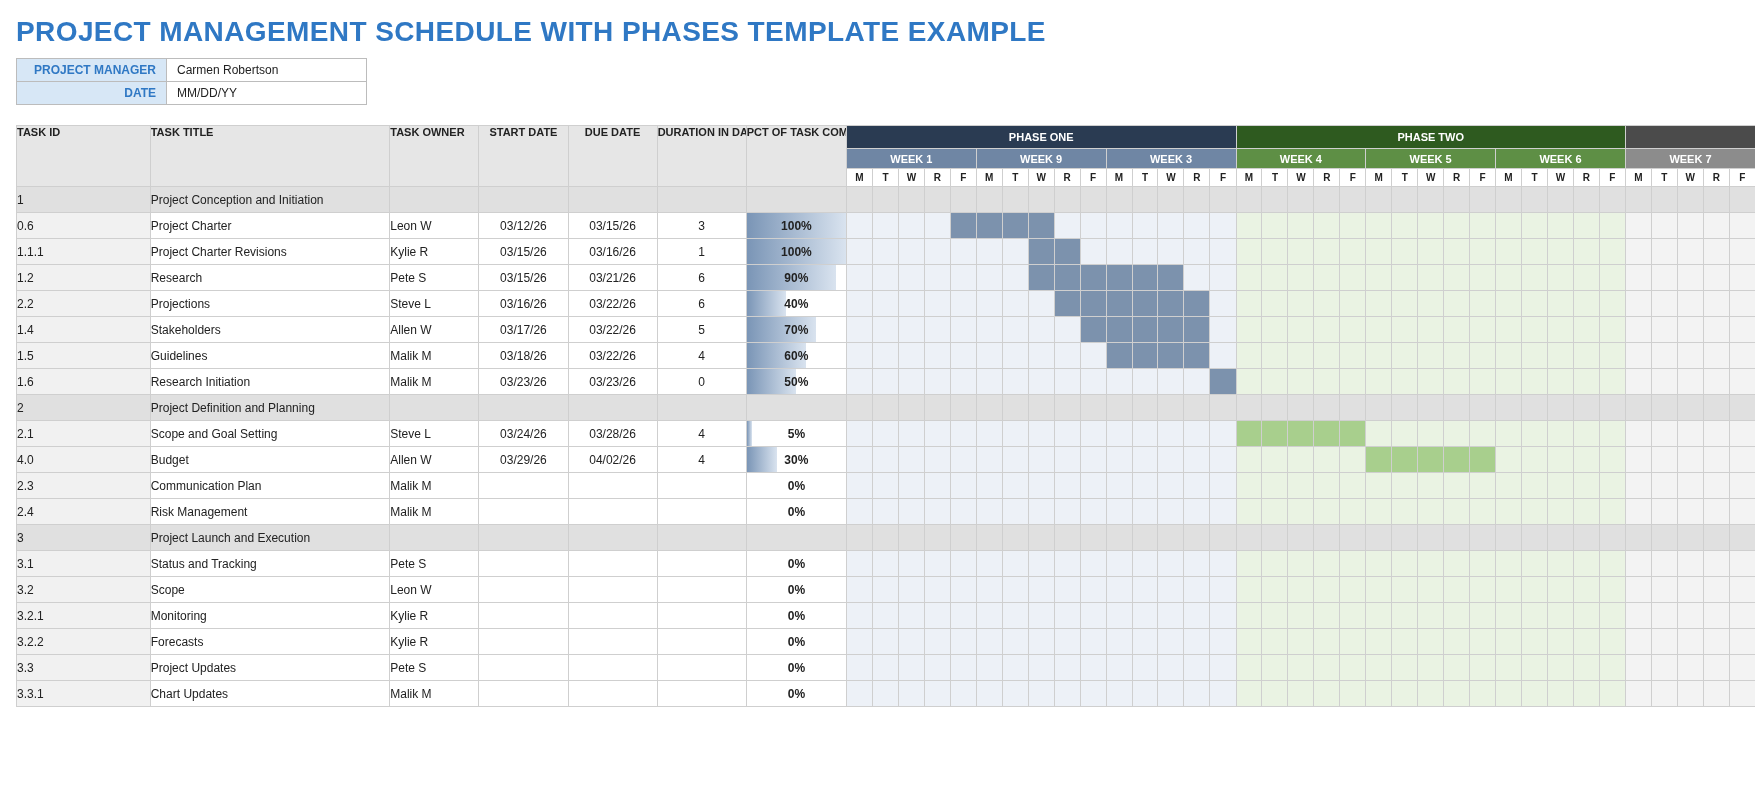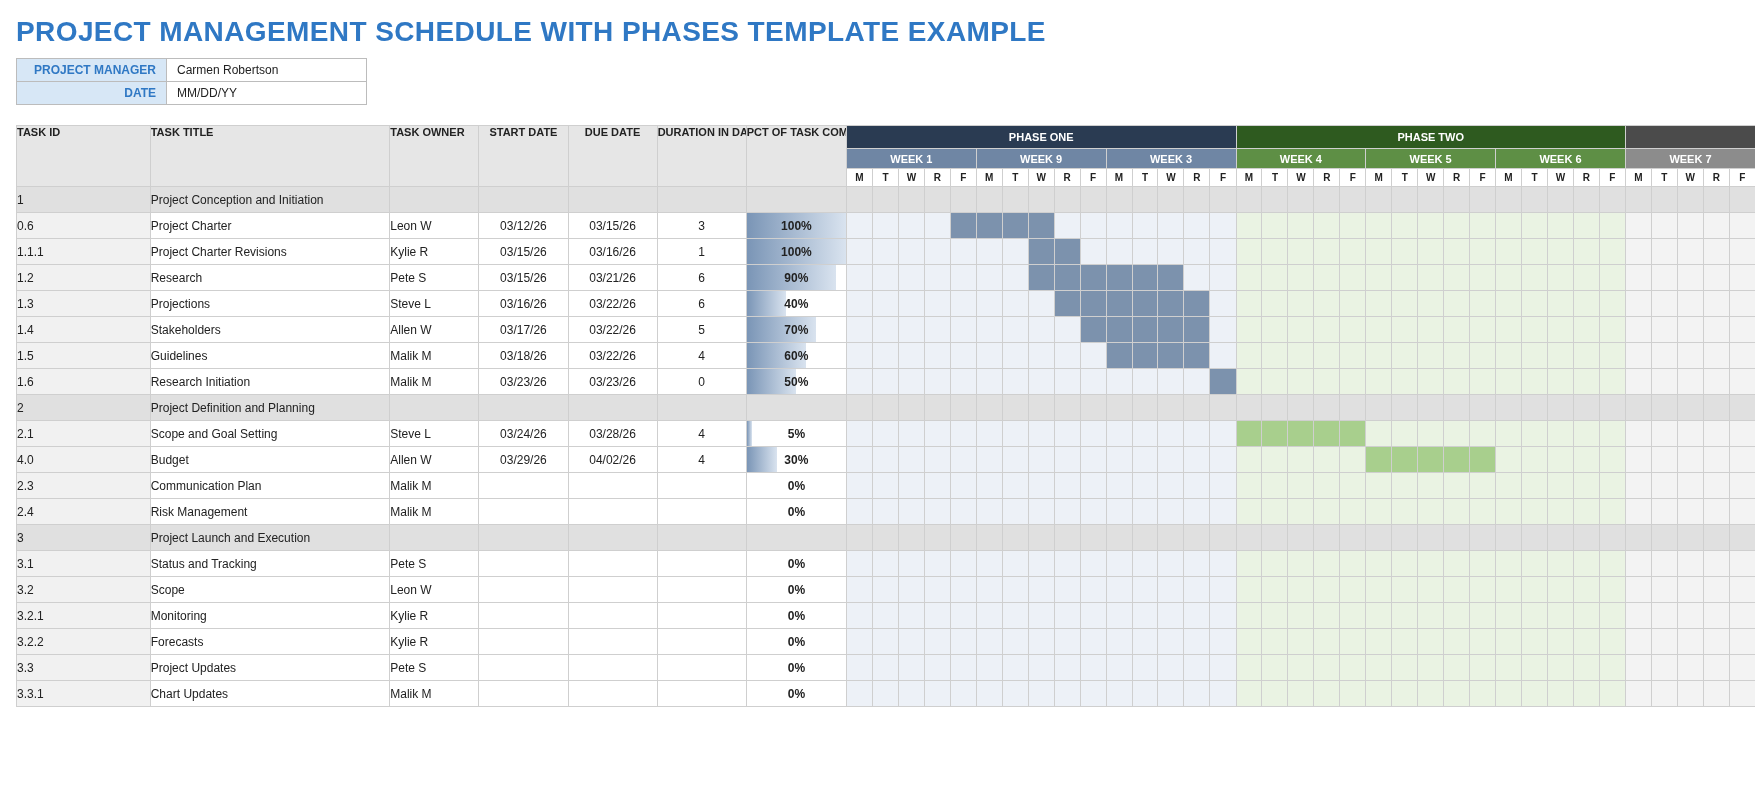--- a/index.html
+++ b/index.html
@@ -394,21 +394,21 @@
         <td class="gcell" style="background:#eaf3e3"></td>
         <td class="gcell" style="background:#eaf3e3"></td>
         <td class="gcell" style="background:#eaf3e3"></td>
         <td class="gcell" style="background:#f3f3f3"></td>
         <td class="gcell" style="background:#f3f3f3"></td>
         <td class="gcell" style="background:#f3f3f3"></td>
         <td class="gcell" style="background:#f3f3f3"></td>
         <td class="gcell" style="background:#f3f3f3"></td>
       </tr>
       <tr class="">
-        <td class="cell id">1.3</td>
+        <td class="cell id">2.2</td>
         <td class="cell indent1">Projections</td>
         <td class="cell">Steve L</td>
         <td class="cell center">03/16/26</td>
         <td class="cell center">03/22/26</td>
         <td class="cell center">6</td>
         <td class="pct"><div class="bar" style="width:40%"></div><span class="lbl">40%</span></td>
         <td class="gcell" style="background:#edf1f7"></td>
         <td class="gcell" style="background:#edf1f7"></td>
         <td class="gcell" style="background:#edf1f7"></td>
         <td class="gcell" style="background:#edf1f7"></td>

